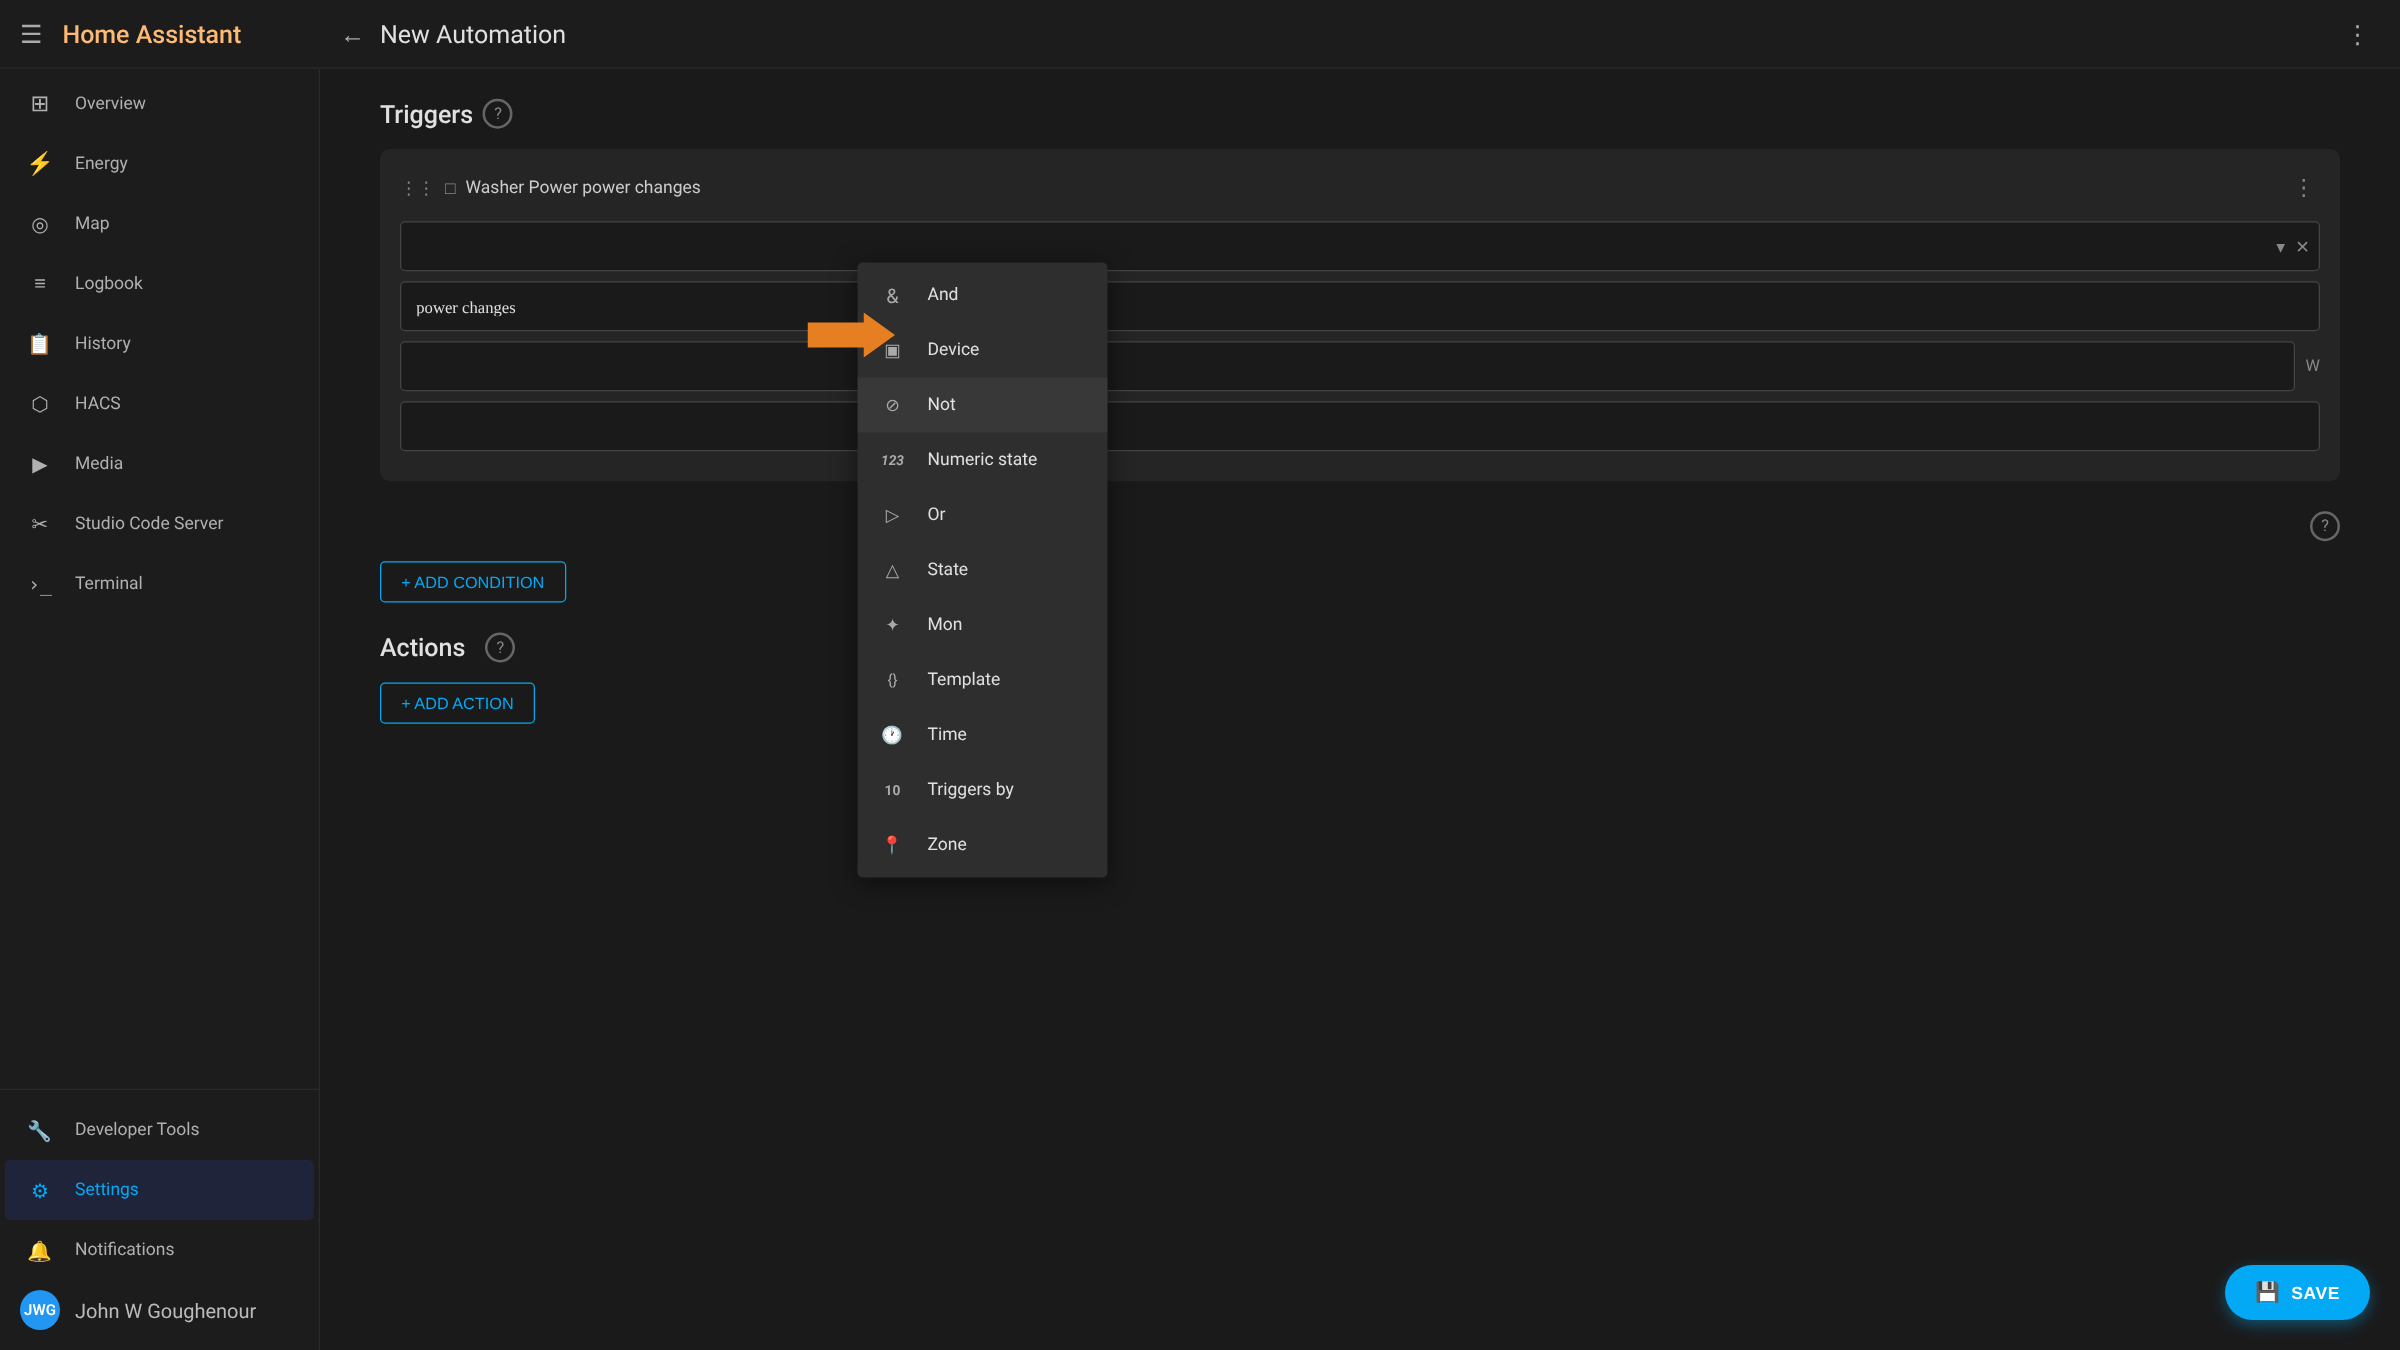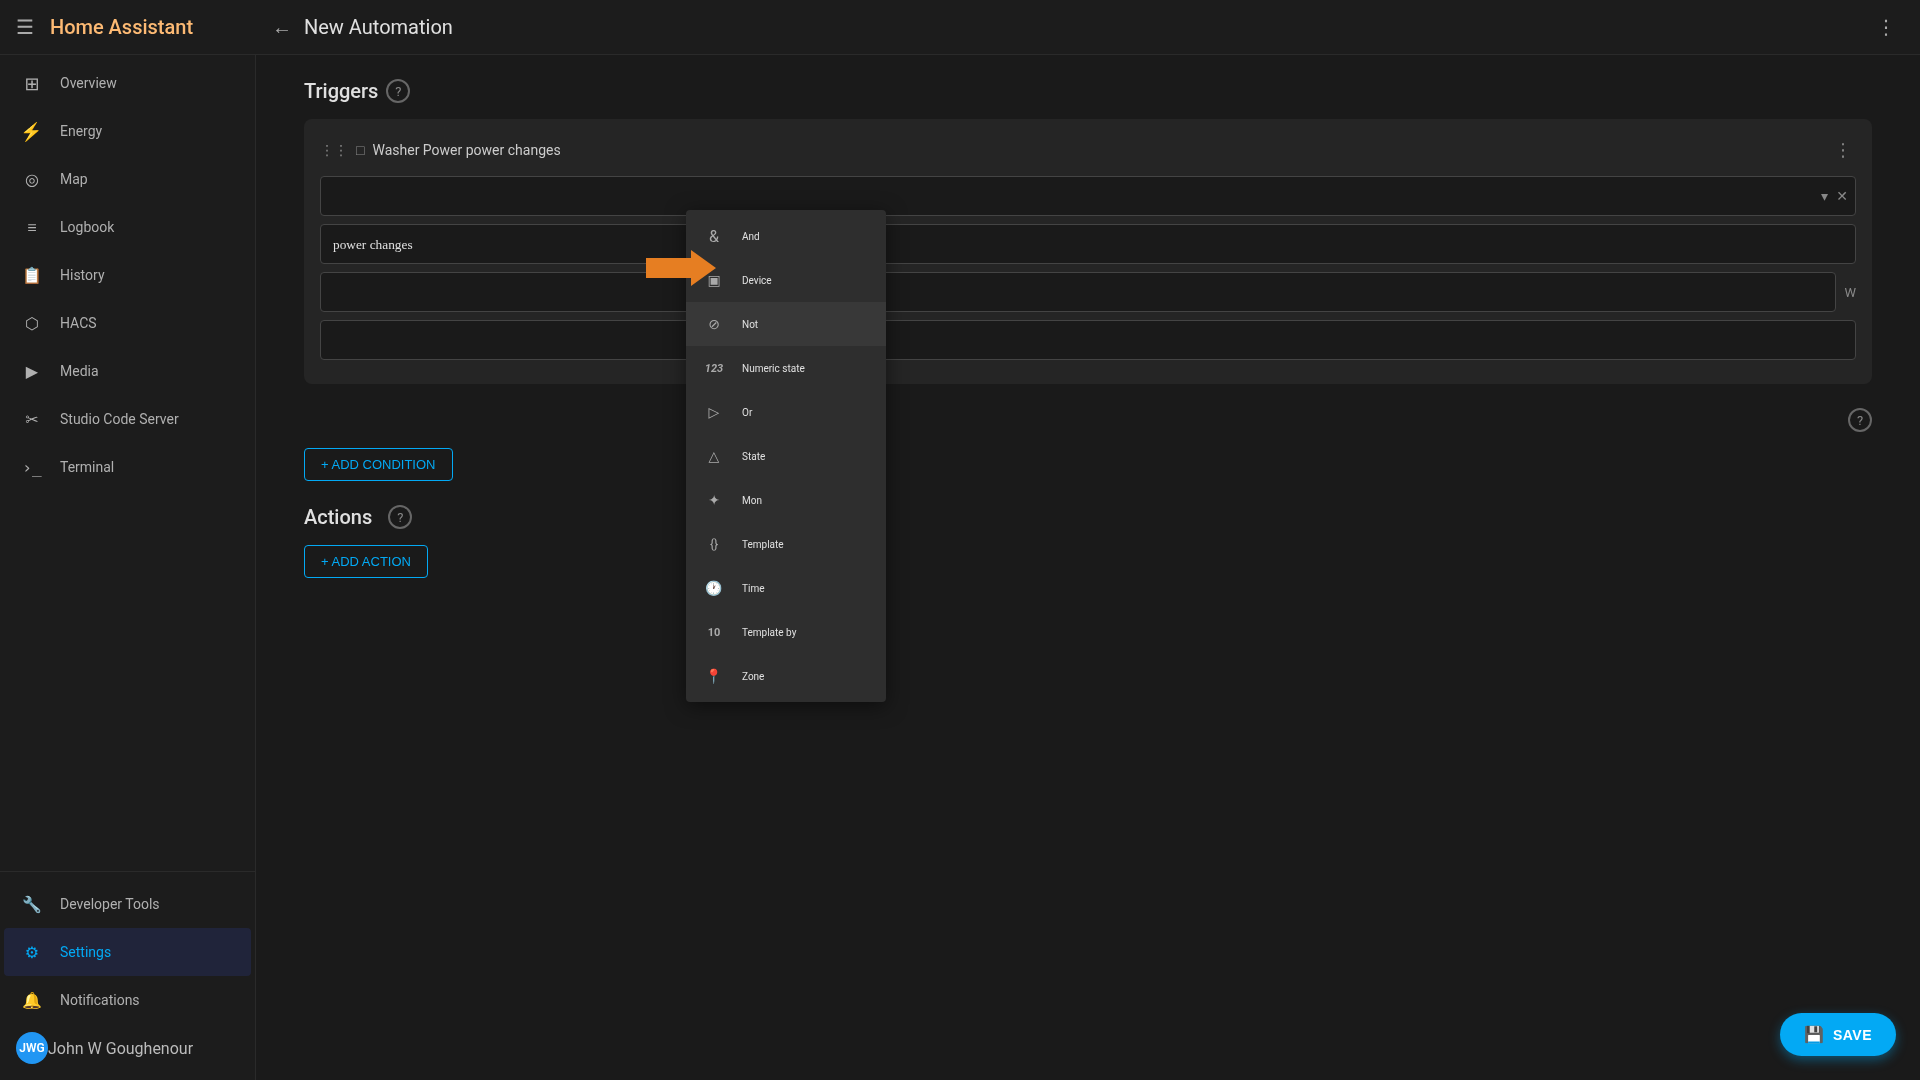--- a/index.html
+++ b/index.html
@@ -102,20 +102,21 @@
     }
     .sidebar-bottom {
       padding: 8px 0;
       border-top: 1px solid #2a2a2a;
     }
     .sidebar-user {
       display: flex;
       align-items: center;
       height: 48px;
       padding: 0 16px;
+      gap: 12px;
       cursor: pointer;
     }
     .avatar {
       width: 32px;
       height: 32px;
       border-radius: 50%;
       background: #2196f3;
       display: flex;
       align-items: center;
       justify-content: center;
@@ -196,21 +197,21 @@
     }
     .dropdown-item .di-icon {
       width: 24px;
       display: flex;
       align-items: center;
       justify-content: center;
       color: #aaa;
       font-size: 16px;
     }
     .dropdown-item .di-label {
-      font-size: 10px;
+      font-size: 14px;
     }
 
     
     .arrow-pointer {
       position: absolute;
       left: 390px;
       top: 195px;
       width: 70px;
       height: 36px;
       z-index: 30;
@@ -469,21 +470,21 @@
       <div class="dropdown-item">
         <span class="di-icon" style="font-size:12px;">{}</span>
         <span class="di-label">Template</span>
       </div>
       <div class="dropdown-item">
         <span class="di-icon" style="font-size:14px;">🕐</span>
         <span class="di-label">Time</span>
       </div>
       <div class="dropdown-item">
         <span class="di-icon" style="font-size:11px;font-weight:bold;">10</span>
-        <span class="di-label">Template by</span>
+        <span class="di-label">Triggers by</span>
       </div>
       <div class="dropdown-item">
         <span class="di-icon" style="font-size:14px;">📍</span>
         <span class="di-label">Zone</span>
       </div>
     </div>
 
     <svg class="arrow-pointer" viewBox="0 0 70 36" xmlns="http://www.w3.org/2000/svg">
       <polygon points="0,8 45,8 45,0 70,18 45,36 45,28 0,28" fill="#e67e22"></polygon>
     </svg>

